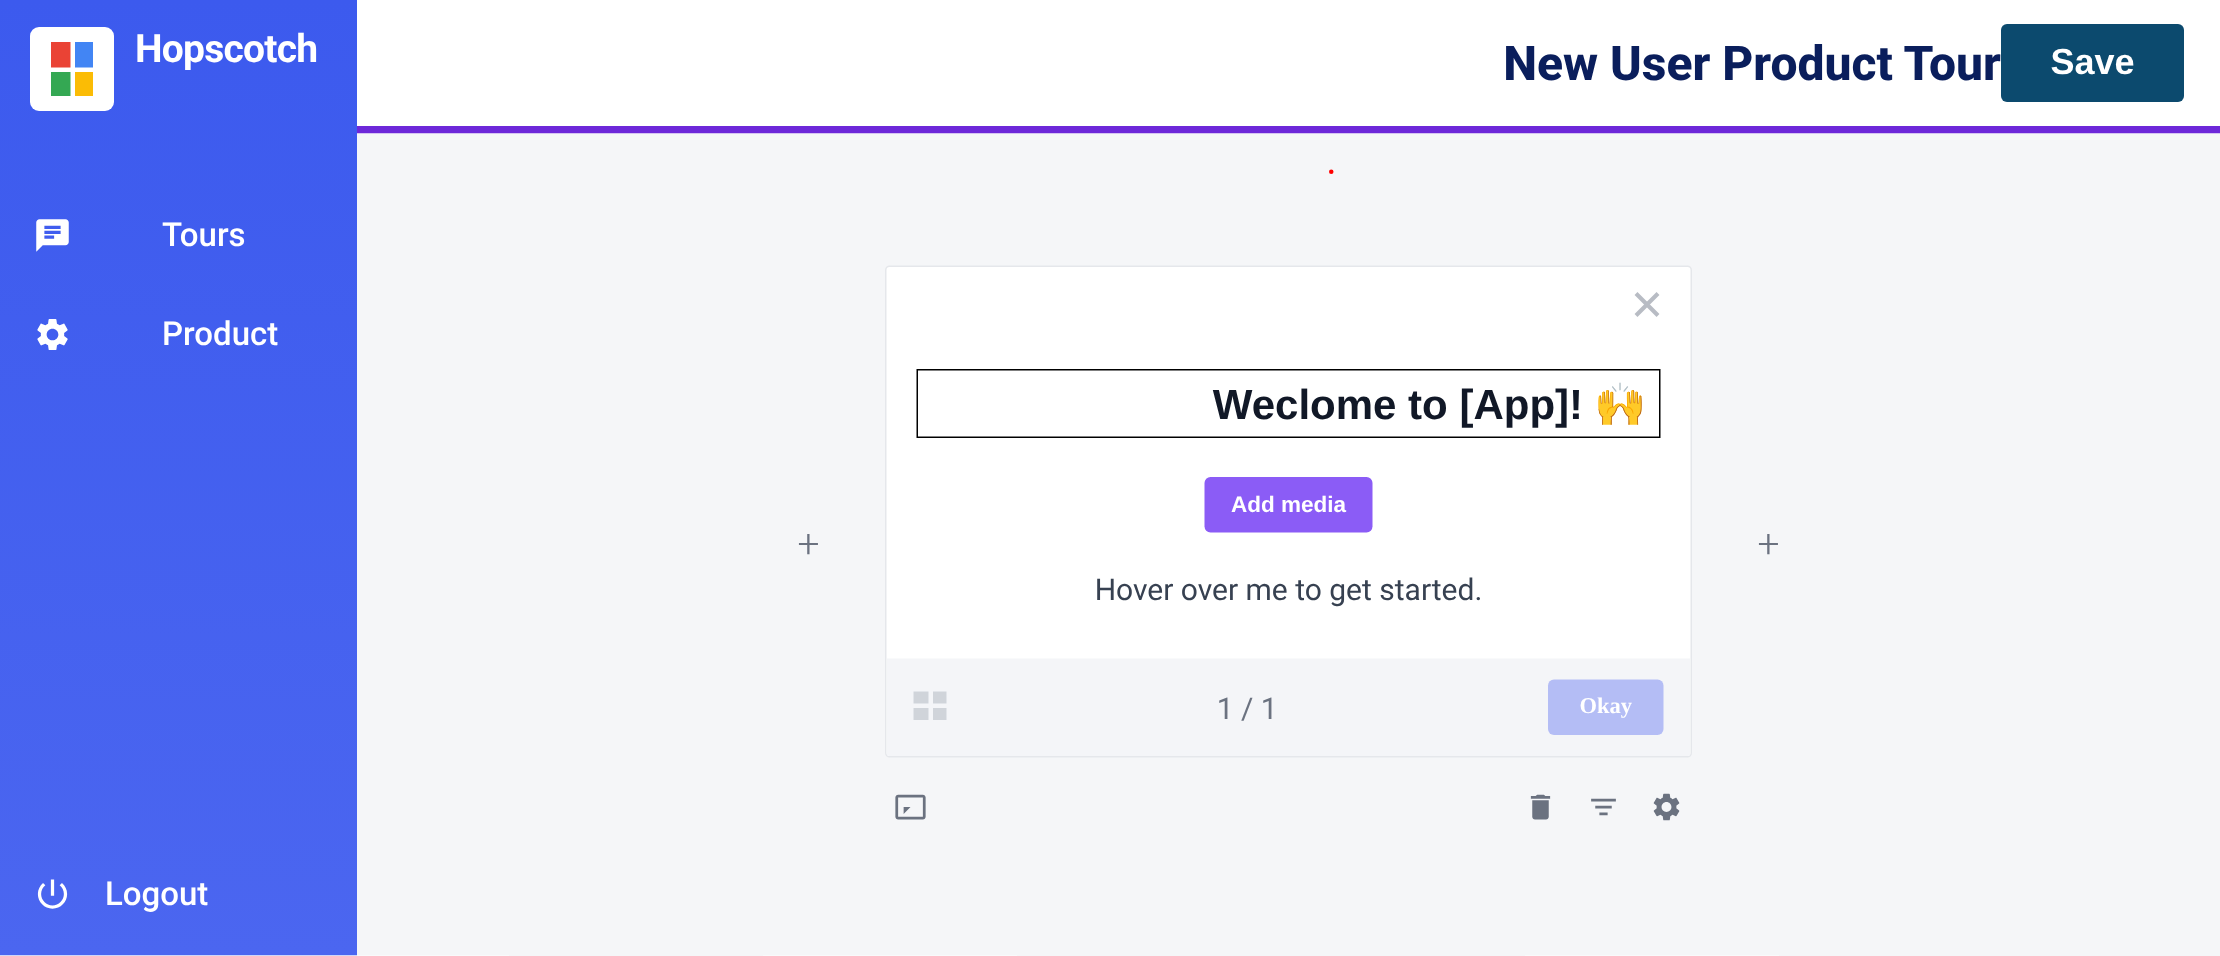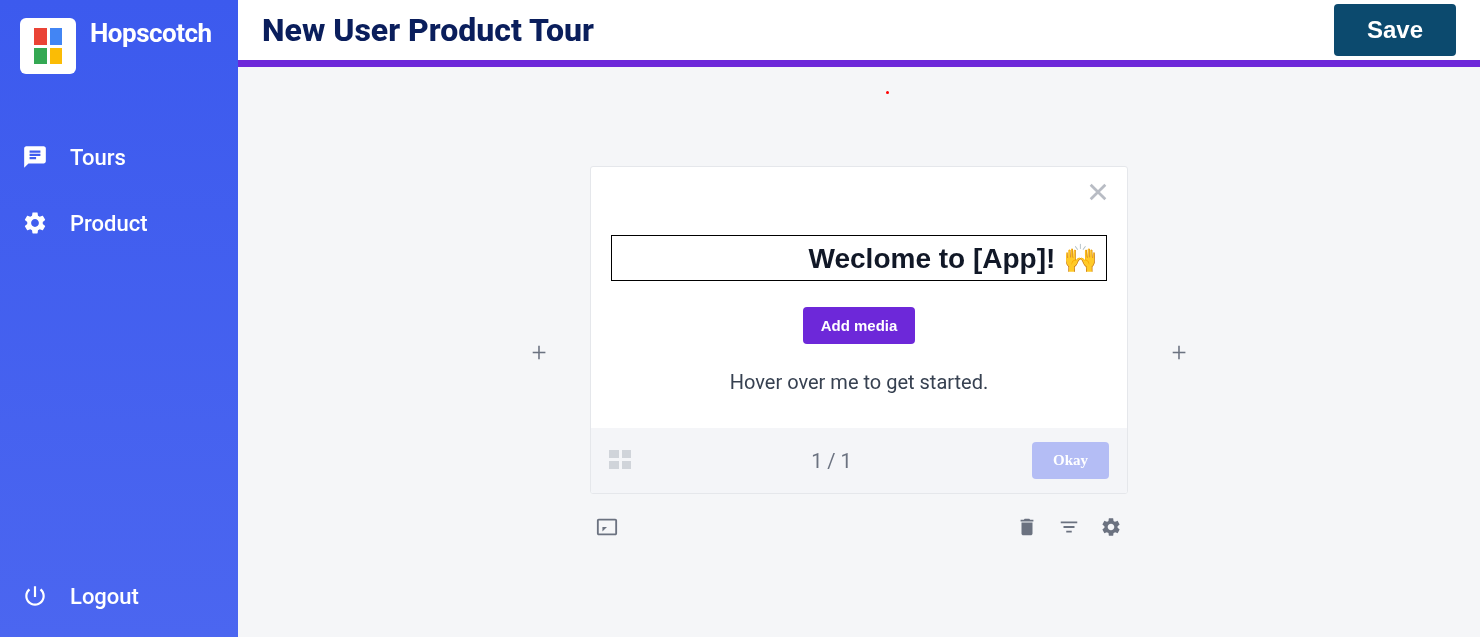--- a/index.html
+++ b/index.html
@@ -62,20 +62,21 @@
       flex-direction: column;
     }
     .nav-item {
       display: flex;
       align-items: center;
       padding: 0 22px;
       height: 66px;
       cursor: pointer;
       font-size: 22px;
       font-weight: 500;
+      gap: 38px;
     }
     .nav-item svg, .logout-item svg {
       width: 26px;
       height: 26px;
       margin-right: 22px;
       fill: white;
     }
     .logout-item {
       display: flex;
       align-items: center;
@@ -88,23 +89,23 @@
     }
     .main {
       flex: 1;
       display: flex;
       flex-direction: column;
       height: 100%;
     }
     .header {
       display: flex;
       align-items: center;
-      justify-content: space-between;
-      padding: 4px 24px;
-      border-bottom: 7px solid #6d28d9;
+      justify-content: flex-end;
+      padding: 16px 24px;
+      border-bottom: 5px solid #6d28d9;
       background: white;
     }
     .page-title {
       font-size: 32px;
       font-weight: 800;
       color: #0A1E5C;
     }
     .save-btn {
       background: #0c4a6e;
       color: white;
@@ -173,21 +174,21 @@
       border: 1px solid #000;
       padding: 6px 8px;
       font-size: 28px;
       font-weight: 700;
       text-align: right;
       margin-top: 48px;
       color: #111827;
       outline: none;
     }
     .add-media-btn {
-      background: #6d28d9;
+      background: #8b5cf6;
       color: white;
       border: none;
       padding: 10px 18px;
       font-size: 15px;
       font-weight: 700;
       border-radius: 4px;
       cursor: pointer;
       display: block;
       margin: 26px auto 0 auto;
     }

